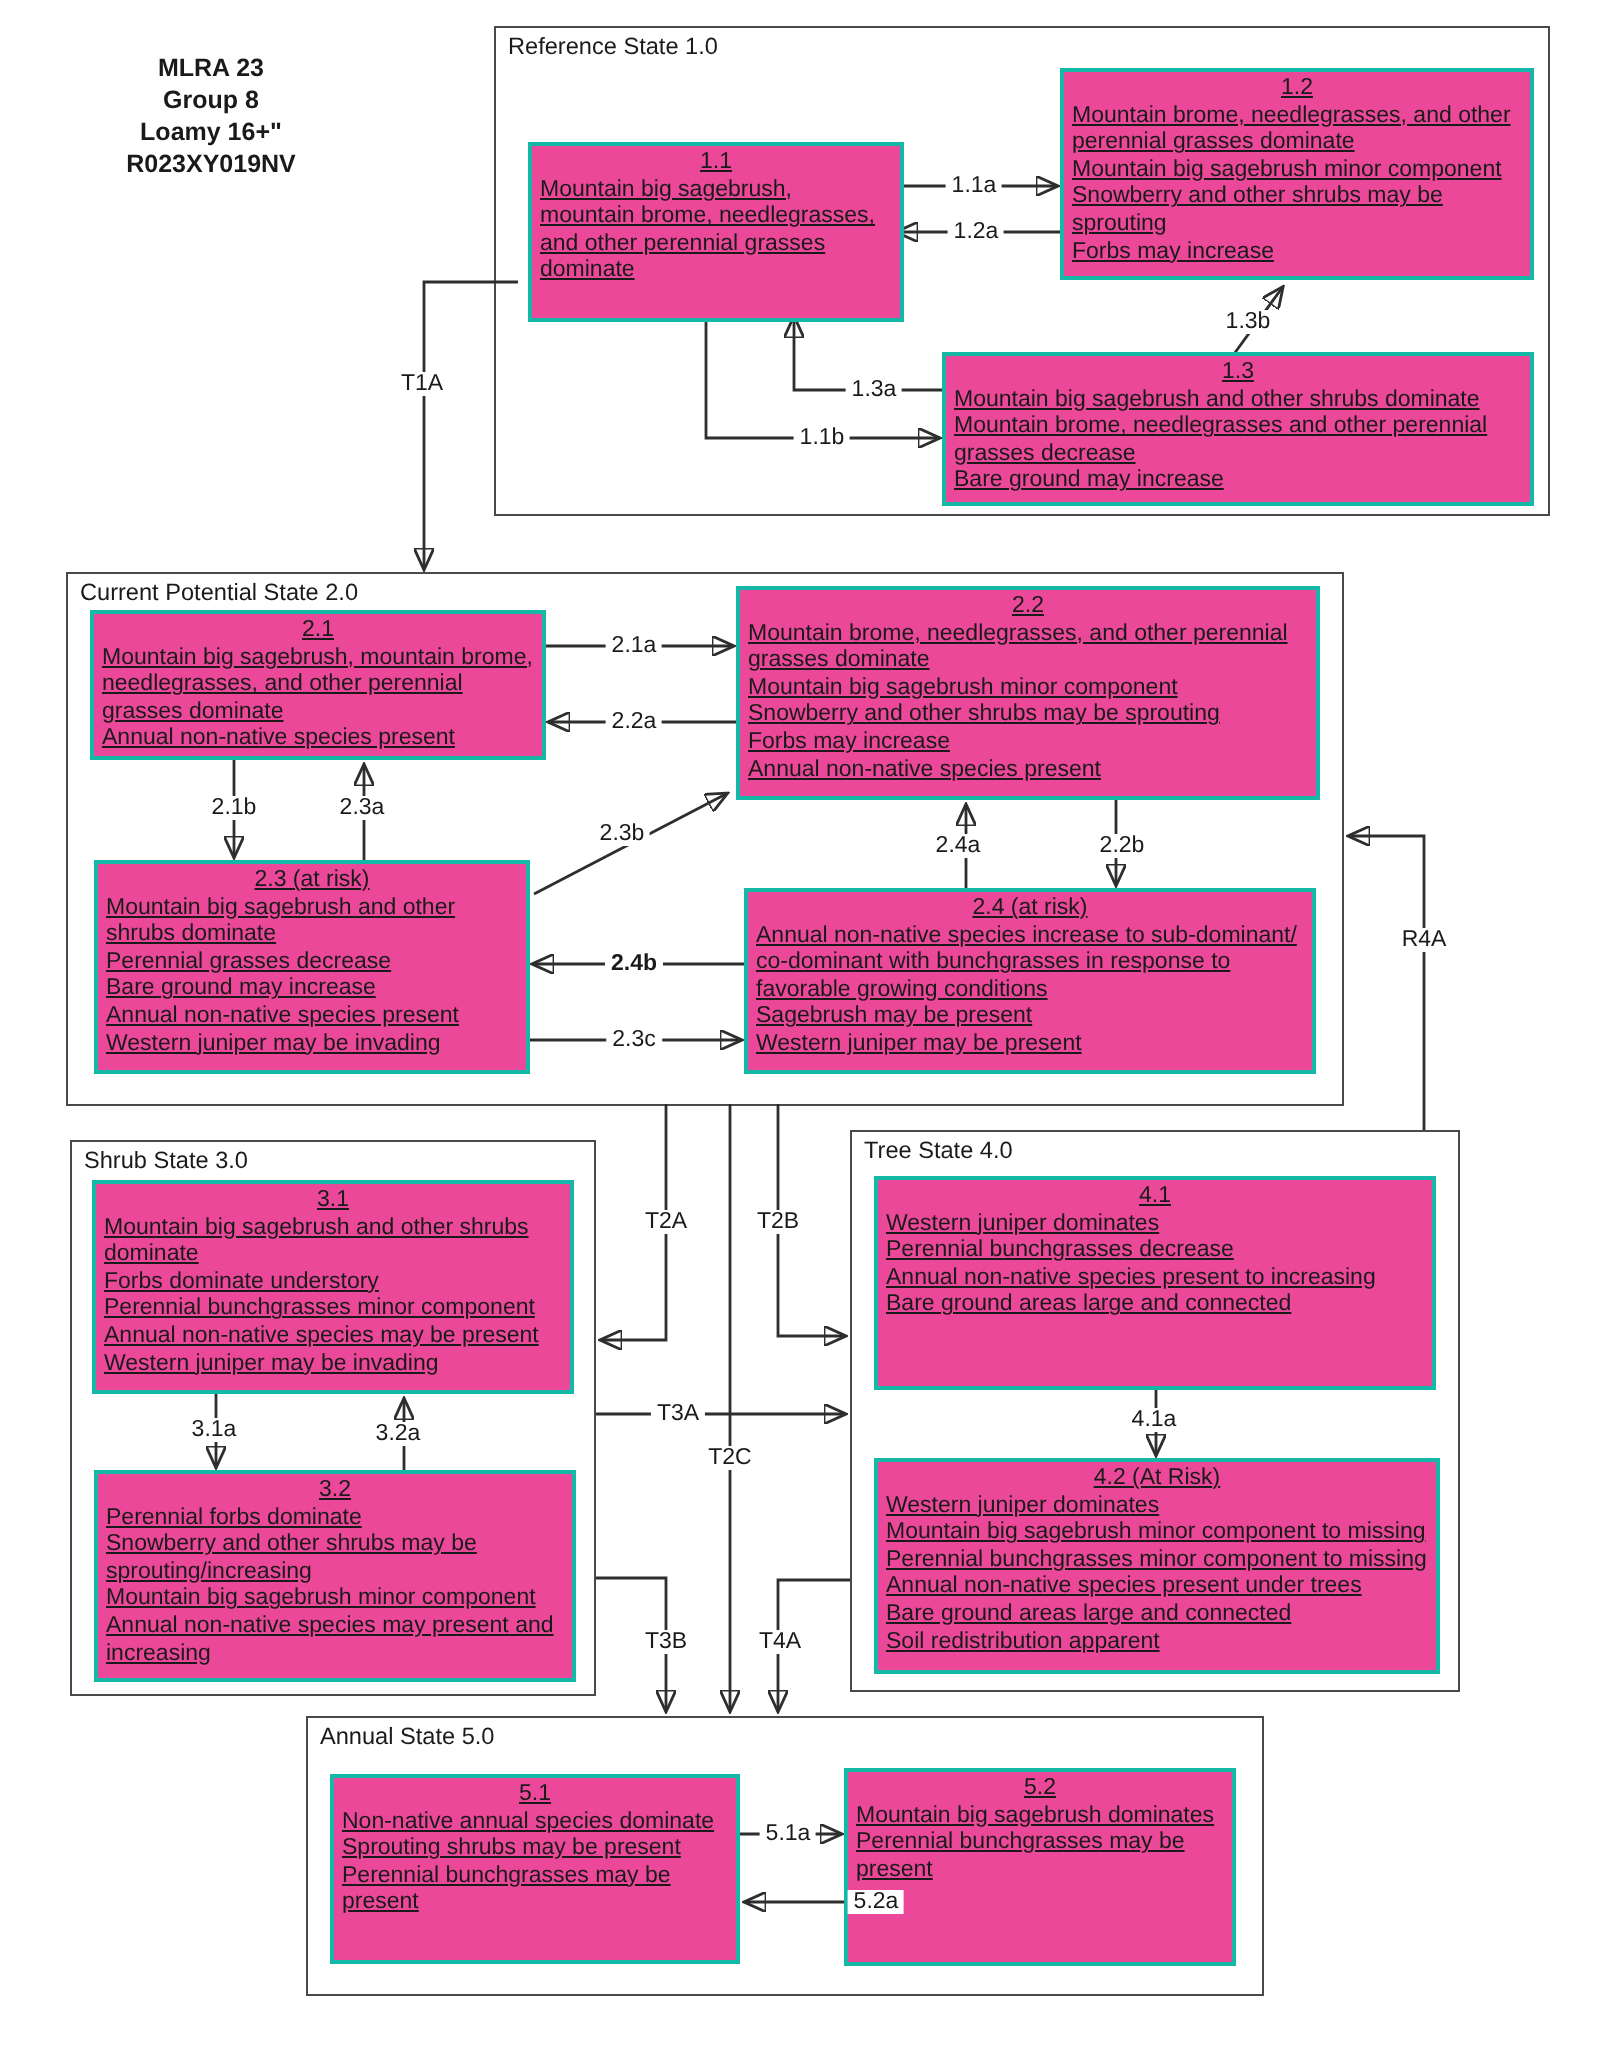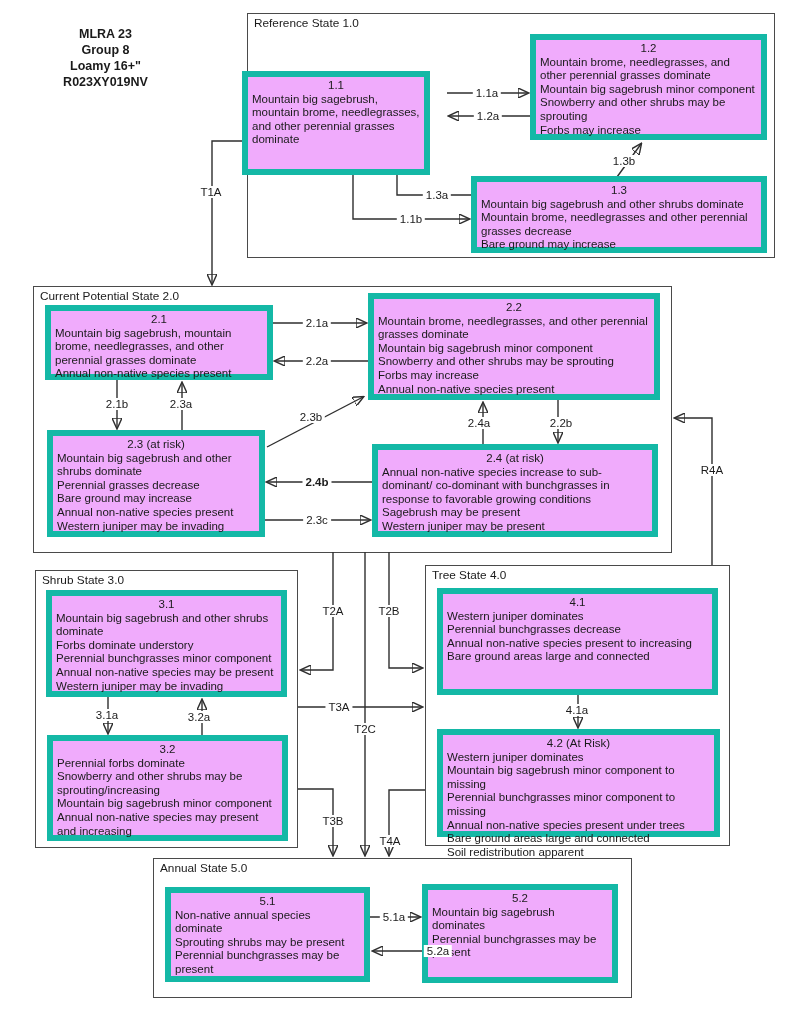--- a/index.html
+++ b/index.html
@@ -2,22 +2,22 @@
 <html><head>
 <meta charset="utf-8">
 <style>
   html,body{margin:0;padding:0;background:#fff;}
   .diagram{position:relative;width:800px;height:1036px;background:#fff;overflow:hidden;
            font-family:"Liberation Sans","DejaVu Sans",sans-serif;color:#1a1a1a;}
   .hdr{position:absolute;left:33px;top:26px;width:145px;text-align:center;
        font-weight:bold;font-size:12.5px;line-height:16px;z-index:3;}
   .state{position:absolute;border:1.5px solid #4a4a4a;box-sizing:border-box;z-index:1;background:#fff;}
   .state-label{position:absolute;top:2px;left:6px;font-size:11.8px;white-space:nowrap;}
-  .box{position:absolute;border:6px solid #14b8a6;background:#f0abfc;box-sizing:border-box;
-       font-size:11.5px;line-height:13.6px;padding:2px 4px;z-index:3;}
+  .box{position:absolute;border:2px solid #14b8a6;background:#ec4899;box-sizing:border-box;
+       font-size:11.5px;line-height:13.6px;padding:2px 4px;z-index:3;text-decoration:underline;}
   .box-title{text-align:center;}
   .box-line{text-align:left;overflow-wrap:break-word;}
   svg.arrows{position:absolute;left:0;top:0;z-index:2;}
   svg.arrows path{fill:none;stroke:#2e2e2e;stroke-width:1.4;}
   .alabel{position:absolute;transform:translate(-50%,-50%);background:#fff;
           padding:0 3px;font-size:11.5px;z-index:4;white-space:nowrap;}
   .alabel.bold{font-weight:bold;}
 </style>
 </head>
 <body>
@@ -75,21 +75,21 @@
     <path d="M298,707 H422" marker-end="url(#ah)"></path>
     <path d="M298,789 H333 V855" marker-end="url(#ah)"></path>
     <path d="M425,790 H389 V855" marker-end="url(#ah)"></path>
     <path d="M108,697 V733" marker-end="url(#ah)"></path>
     <path d="M202,735 V700" marker-end="url(#ah)"></path>
     <path d="M578,695 V727" marker-end="url(#ah)"></path>
     <path d="M370,917 H420" marker-end="url(#ah)"></path>
     <path d="M422,951 H373" marker-end="url(#ah)"></path>
   </svg>
 
-  <div class="box" style="left:242px;top:71px;width:188px;height:104px;">
+  <div class="box" style="left:264px;top:71px;width:188px;height:90px;">
     <div class="box-title">1.1</div>
     <div class="box-line">Mountain big sagebrush, mountain brome, needlegrasses, and other perennial grasses dominate</div>
   </div>
   <div class="box" style="left:530px;top:34px;width:237px;height:106px;">
     <div class="box-title">1.2</div>
     <div class="box-line">Mountain brome, needlegrasses, and other perennial grasses dominate</div>
     <div class="box-line">Mountain big sagebrush minor component</div>
     <div class="box-line">Snowberry and other shrubs may be sprouting</div>
     <div class="box-line">Forbs may increase</div>
   </div>
@@ -187,20 +187,20 @@
   <div class="alabel" style="left:479px;top:423px;">2.4a</div>
   <div class="alabel" style="left:561px;top:423px;">2.2b</div>
   <div class="alabel bold" style="left:317px;top:482px;">2.4b</div>
   <div class="alabel" style="left:317px;top:520px;">2.3c</div>
   <div class="alabel" style="left:712px;top:470px;">R4A</div>
   <div class="alabel" style="left:333px;top:611px;">T2A</div>
   <div class="alabel" style="left:389px;top:611px;">T2B</div>
   <div class="alabel" style="left:365px;top:729px;">T2C</div>
   <div class="alabel" style="left:339px;top:707px;">T3A</div>
   <div class="alabel" style="left:333px;top:821px;">T3B</div>
-  <div class="alabel" style="left:390px;top:821px;margin-top:20px;">T4A</div>
+  <div class="alabel" style="left:390px;top:821px;">T4A</div>
   <div class="alabel" style="left:107px;top:715px;">3.1a</div>
   <div class="alabel" style="left:199px;top:717px;">3.2a</div>
   <div class="alabel" style="left:577px;top:710px;">4.1a</div>
   <div class="alabel" style="left:394px;top:917px;">5.1a</div>
   <div class="alabel" style="left:394px;top:951px;margin-left:44px;">5.2a</div>
 
 </div>
 
 </body></html>

